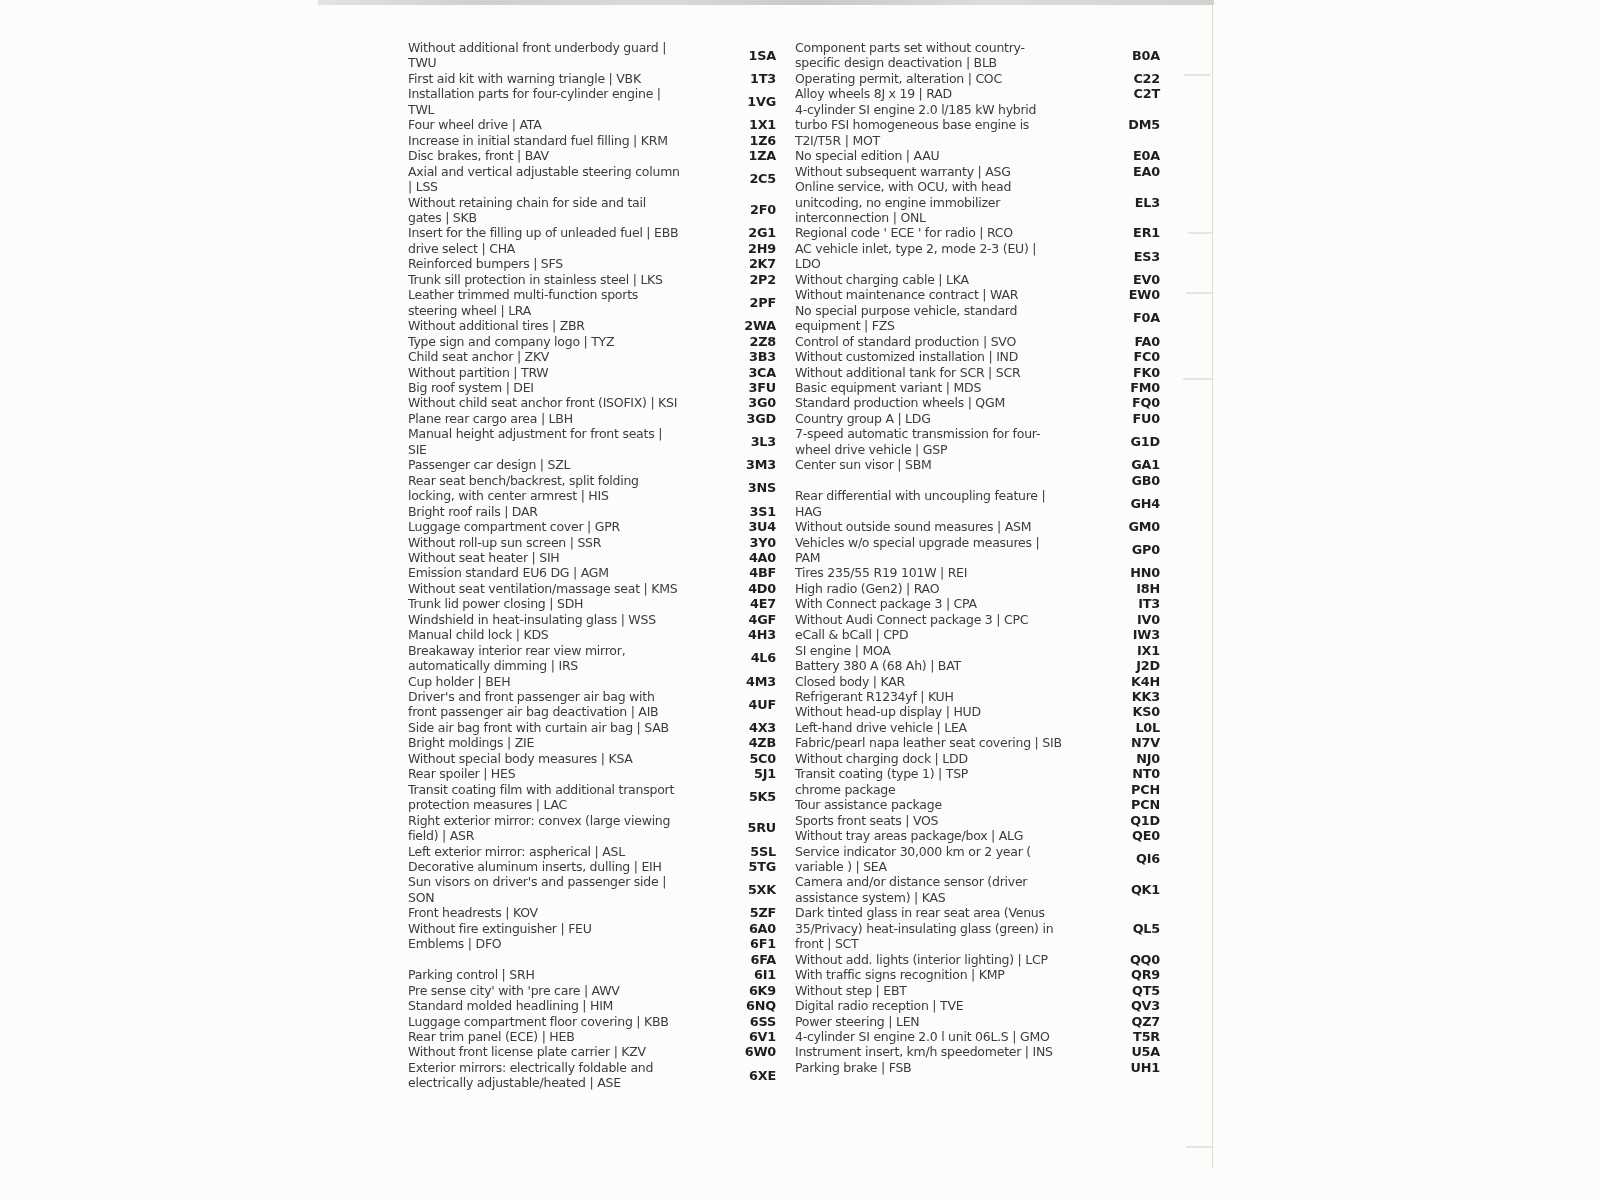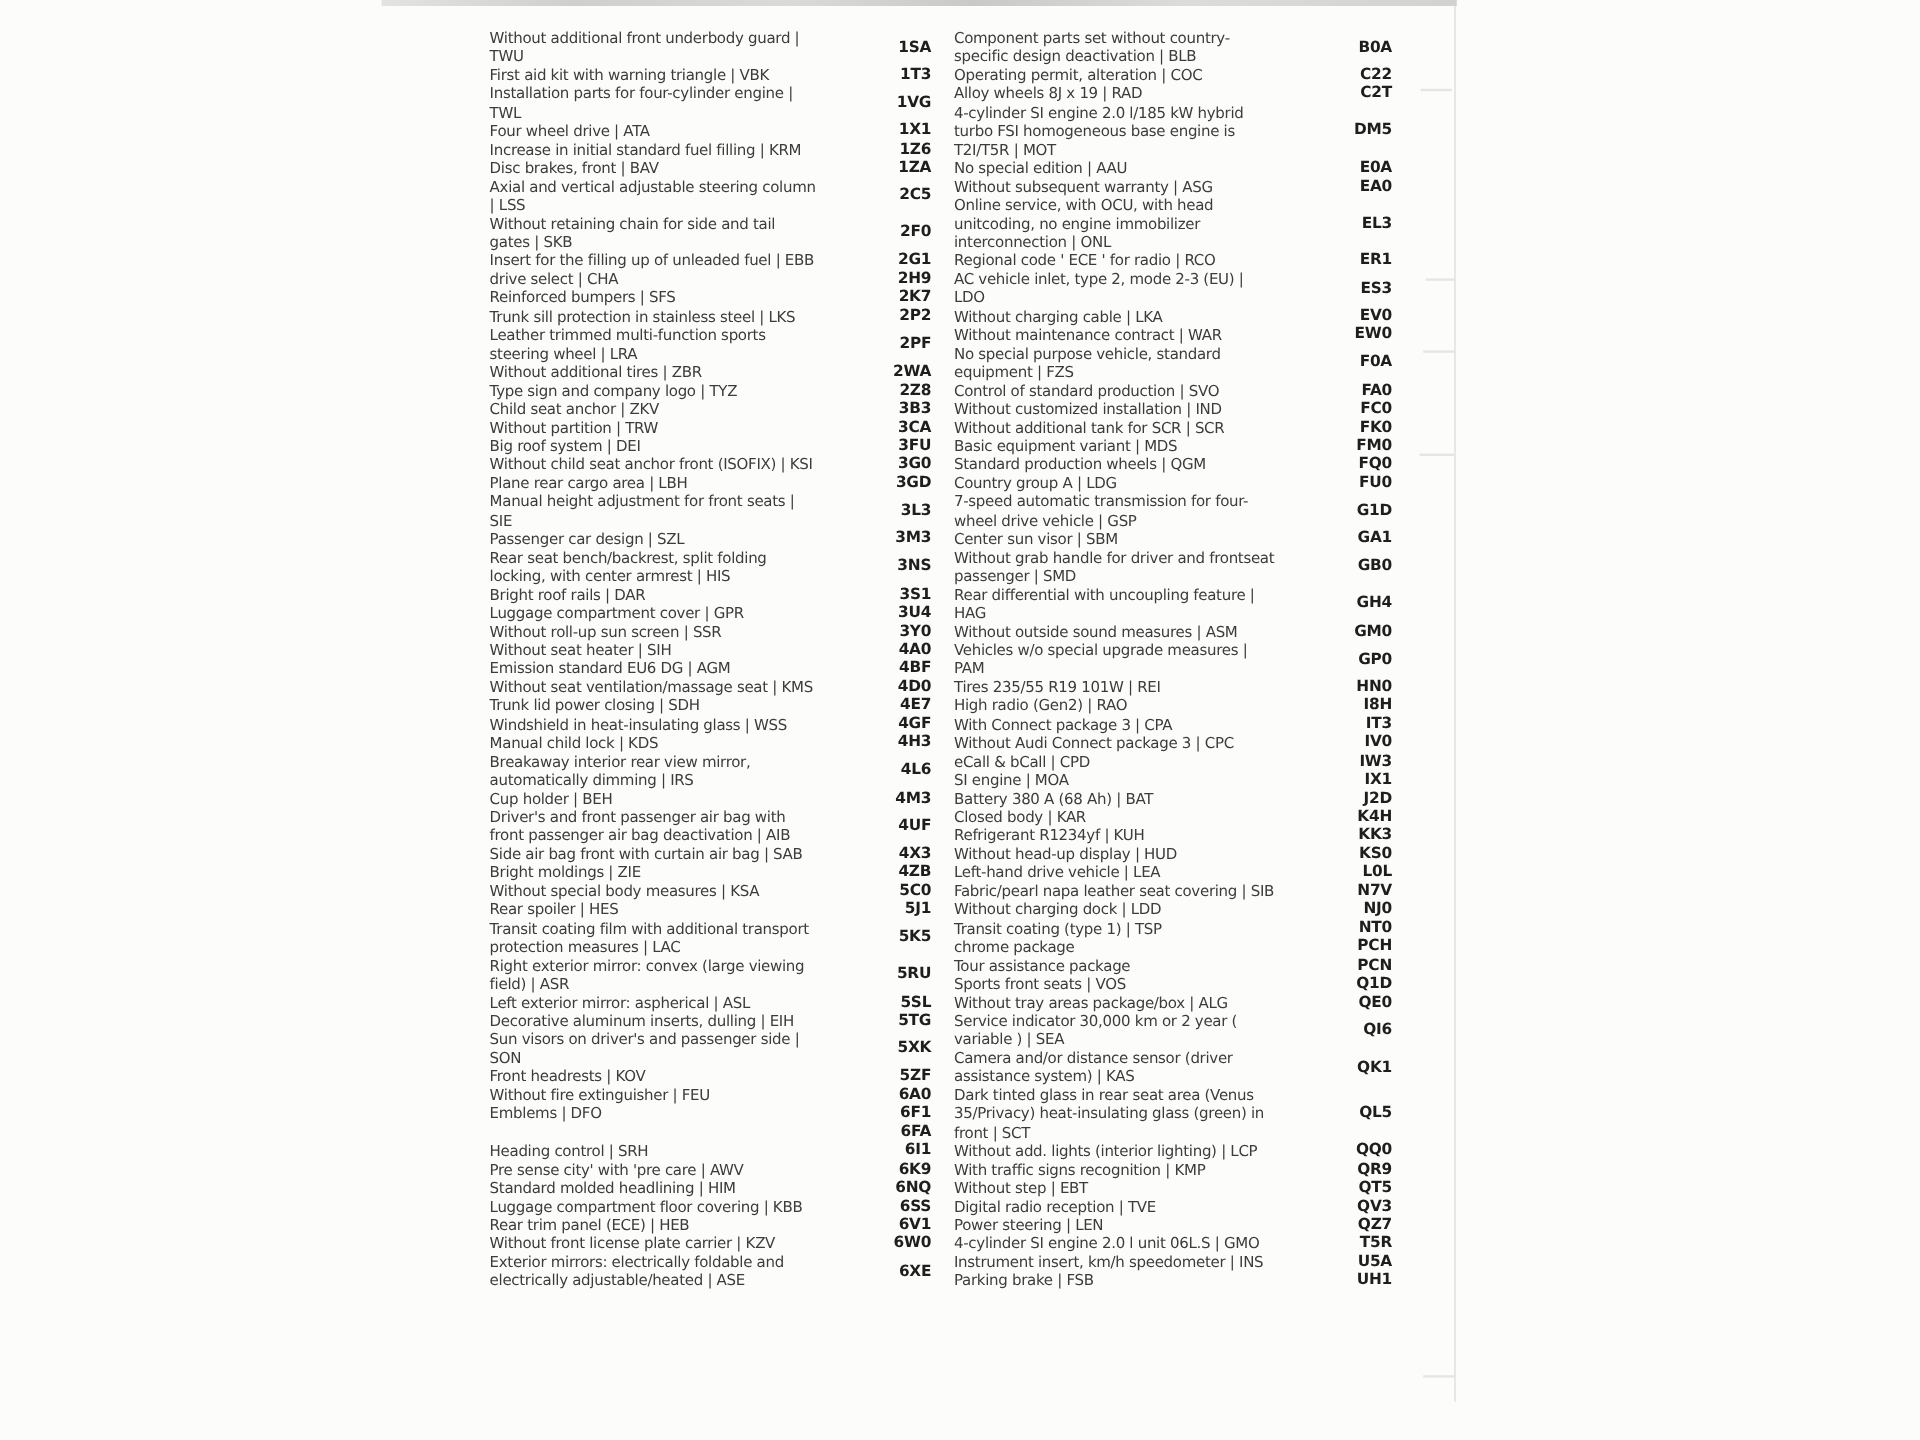--- a/index.html
+++ b/index.html
@@ -13,21 +13,21 @@
   .scan-band{
     position:absolute;left:318px;top:0;width:896px;height:5px;
     background:linear-gradient(90deg,#e3e3e1 0%,#cfcfcd 18%,#dadad8 38%,#c9c9c7 55%,#dcdcda 75%,#d2d2d0 100%);
   }
   .edge-line{
     position:absolute;left:1212px;top:4px;width:1px;height:1164px;
     background:#cfd4cf;opacity:.8;
   }
   .tick{position:absolute;height:2px;background:#e4e6e4;}
   
-  .col{position:absolute;top:24px;}
+  .col{position:absolute;top:40px;}
   .col-left{left:408px;width:368px;}
   .col-right{left:795px;width:365px;}
   .row{display:flex;align-items:center;}
   .desc{
     font-size:12.5px;line-height:15.45px;letter-spacing:-0.25px;
     color:#3c3c3c;
   }
   .col-left .desc{width:272px;}
   .col-right .desc{width:268px;}
   .code{
@@ -234,21 +234,21 @@
         <div class="code">6A0</div>
       </div>
       <div class="row">
         <div class="desc">Emblems | DFO</div>
         <div class="code">6F1</div>
       </div>
       <div class="row">
         <div class="code">6FA</div>
       </div>
       <div class="row">
-        <div class="desc">Heading control | SRH</div>
+        <div class="desc">Parking control | SRH</div>
         <div class="code">6I1</div>
       </div>
       <div class="row">
         <div class="desc">Pre sense city' with 'pre care | AWV</div>
         <div class="code">6K9</div>
       </div>
       <div class="row">
         <div class="desc">Standard molded headlining | HIM</div>
         <div class="code">6NQ</div>
       </div>
@@ -345,21 +345,20 @@
       </div>
       <div class="row">
         <div class="desc">7-speed automatic transmission for four-wheel drive vehicle | GSP</div>
         <div class="code">G1D</div>
       </div>
       <div class="row">
         <div class="desc">Center sun visor | SBM</div>
         <div class="code">GA1</div>
       </div>
       <div class="row">
-        <div class="desc">Without grab handle for driver and frontseat passenger | SMD</div>
         <div class="code">GB0</div>
       </div>
       <div class="row">
         <div class="desc">Rear differential with uncoupling feature | HAG</div>
         <div class="code">GH4</div>
       </div>
       <div class="row">
         <div class="desc">Without outside sound measures | ASM</div>
         <div class="code">GM0</div>
       </div>

